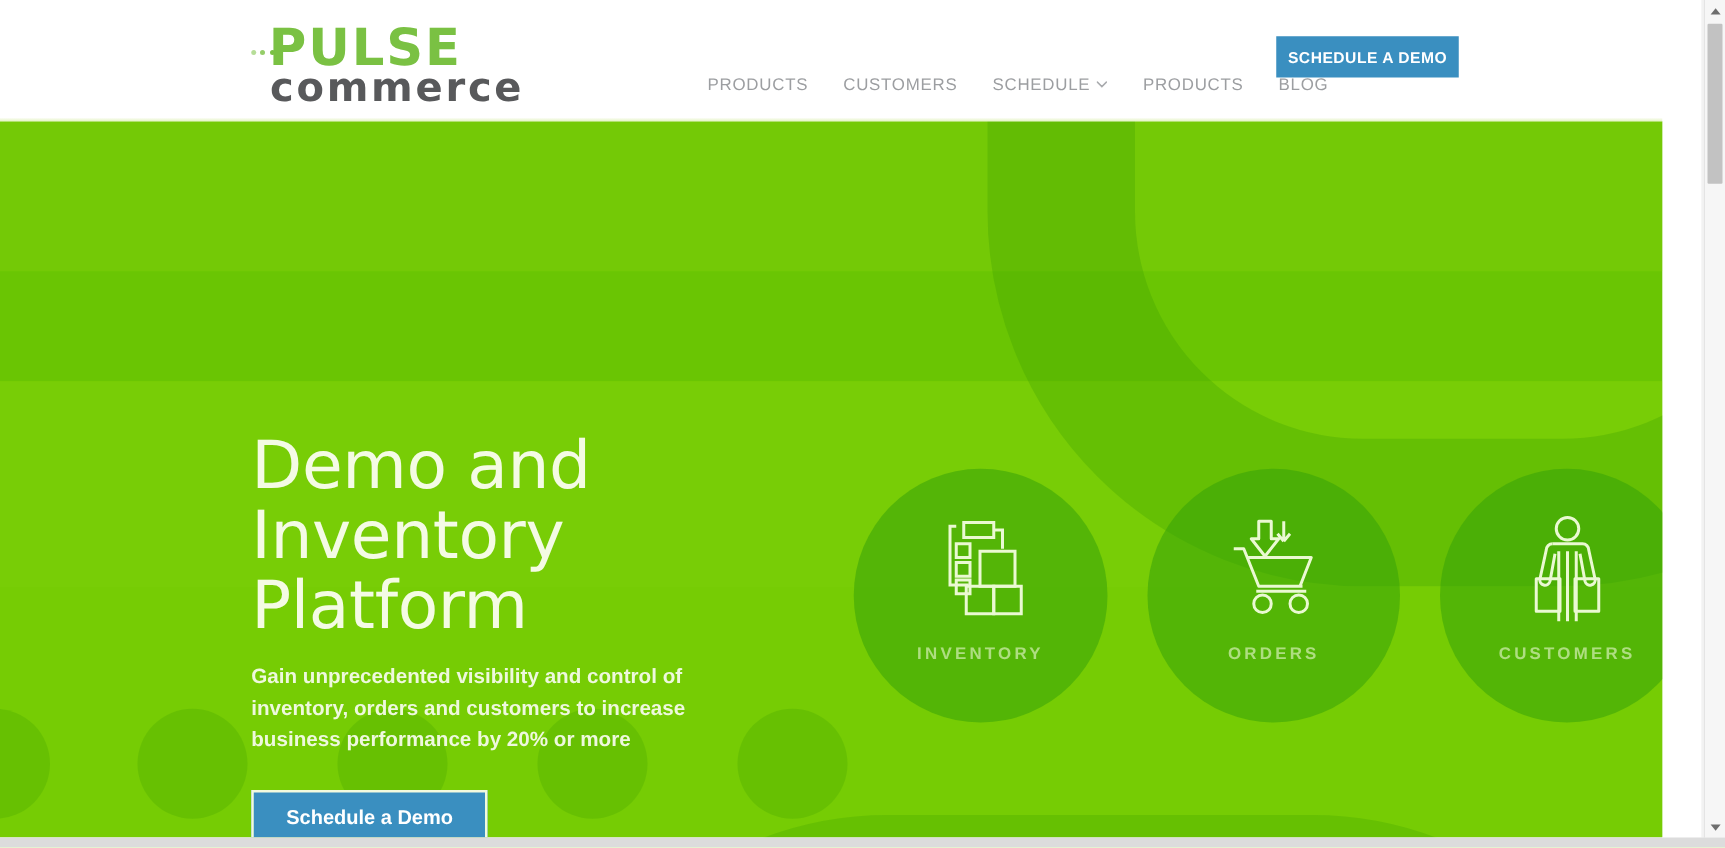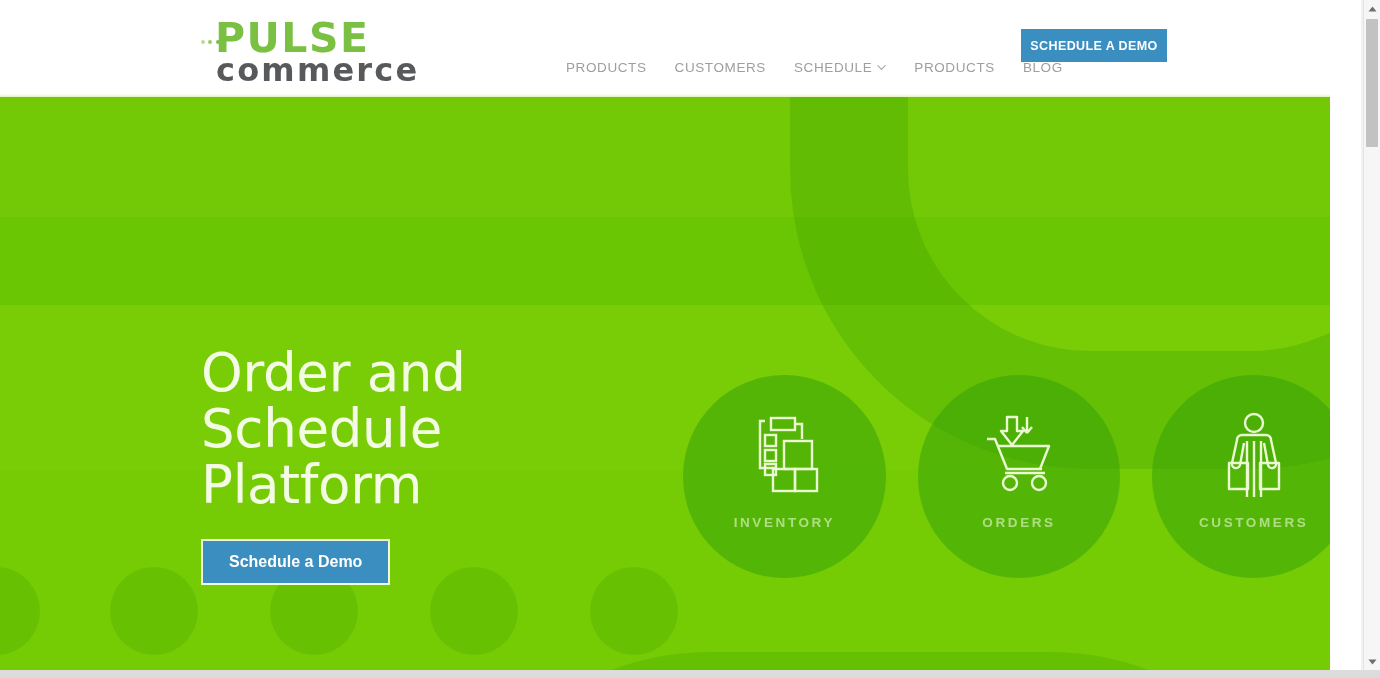--- a/index.html
+++ b/index.html
@@ -398,21 +398,22 @@
 
       <div class="circle-row">
         <i></i>
           <i></i>
           <i></i>
           <i></i>
           <i></i>
       </div>
 
       <div class="hero-copy">
-        <h1 class="hero-title">Order and Schedule Platform</h1>
+        <h1 class="hero-title">Demo and Inventory Platform</h1>
+        <p class="hero-sub">Gain unprecedented visibility and control of inventory, orders and customers to increase business performance by 20% or more</p>
         <button class="hero-cta">Schedule a Demo</button>
       </div>
 
       <div class="features">
 
         <div class="feature">
           <span class="feature-icon">
             <svg viewBox="0 0 104 104">
               <g fill="none" stroke="#eaf9d2" stroke-width="2.4">
                 <path d="M33 16 H28 V63 H43"></path>

